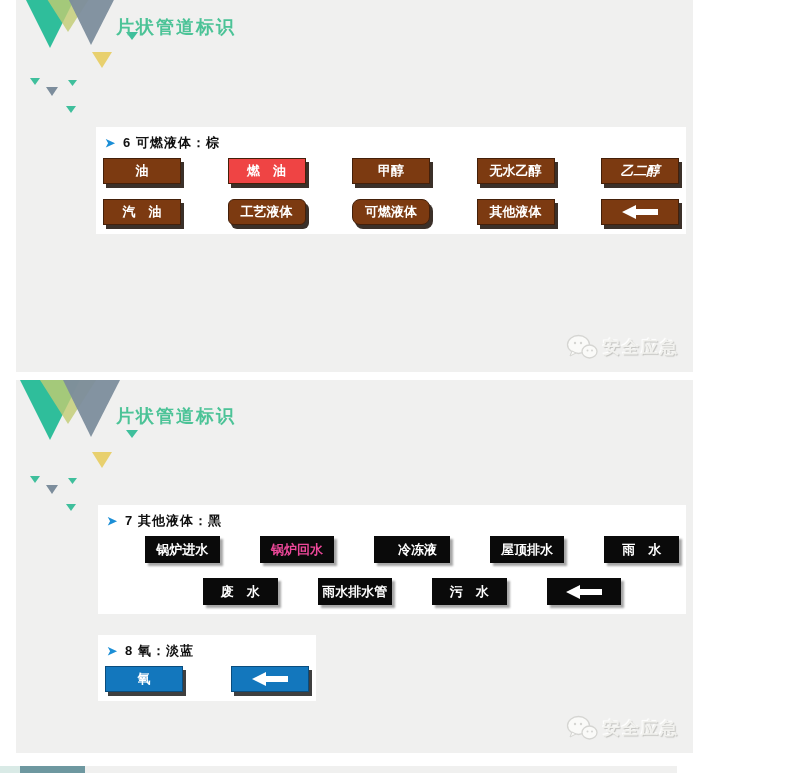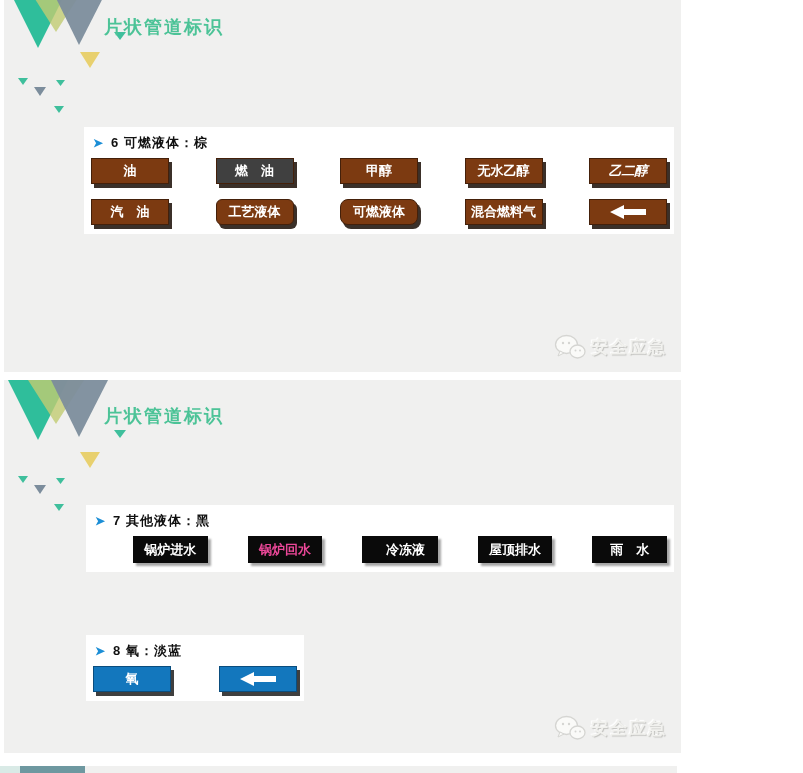--- a/index.html
+++ b/index.html
@@ -1,20 +1,20 @@
 <!DOCTYPE html>
 <html><head>
 <meta charset="utf-8">
 <style>
   html,body{margin:0;padding:0;}
   body{
     width:803px;height:773px;position:relative;background:#ffffff;
     font-family:"Liberation Sans", sans-serif;overflow:hidden;
   }
-  .slide{position:absolute;left:4px;width:677px;background:#F0F0EF;overflow:hidden;}
+  .slide{position:absolute;left:16px;width:677px;background:#F0F0EF;overflow:hidden;}
   #slide1{top:0;height:372px;}
   #slide2{top:380px;height:373px;}
 
   .decor{position:absolute;left:0;top:0;pointer-events:none;}
   #slide1 .decor{top:-12px;}
 
   .title{
     position:absolute;left:100px;top:15px;font-size:18px;font-weight:bold;
     letter-spacing:2px;color:#4CC397;
   }
@@ -74,30 +74,30 @@
   </svg>
   <div class="title" style="color: rgb(76, 195, 151);">片状管道标识</div>
   <div class="sections">
       <div class="panel panel-0-0">
         <div class="sec-head">
           <span class="bullet" style="color: rgb(27, 142, 214);">➤</span>
           <span>6 可燃液体：棕</span>
         </div>
         <div class="row row-0">
           <div class="label brown" style="background: rgb(124, 58, 17); color: rgb(255, 255, 255);">油</div>
-          <div class="label brown" style="background: #404040; color: rgb(255, 255, 255);">燃　油</div>
+          <div class="label brown" style="background: #ef4444; color: rgb(255, 255, 255);">燃　油</div>
           <div class="label brown" style="background: rgb(124, 58, 17); color: rgb(255, 255, 255);">甲醇</div>
           <div class="label brown" style="background: rgb(124, 58, 17); color: rgb(255, 255, 255);">无水乙醇</div>
           <div class="label brown" style="background: rgb(124, 58, 17); color: rgb(255, 255, 255); font-style: italic;">乙二醇</div>
         </div>
         <div class="row row-1">
           <div class="label brown" style="background: rgb(124, 58, 17); color: rgb(255, 255, 255);">汽　油</div>
           <div class="label brown" style="background: rgb(124, 58, 17); color: rgb(255, 255, 255); border-radius: 6px;">工艺液体</div>
           <div class="label brown" style="background: rgb(124, 58, 17); color: rgb(255, 255, 255); border-radius: 8px;">可燃液体</div>
-          <div class="label brown" style="background: rgb(124, 58, 17); color: rgb(255, 255, 255);">混合燃料气</div>
+          <div class="label brown" style="background: rgb(124, 58, 17); color: rgb(255, 255, 255);">其他液体</div>
           <div class="label brown" style="background: rgb(124, 58, 17); color: rgb(255, 255, 255);">
             <svg width="36" height="14" viewBox="0 0 36 14">
               <path d="M14,0 L14,4 L36,4 L36,10 L14,10 L14,14 L0,7 Z" fill="#ffffff"></path>
             </svg>
           </div>
         </div>
       </div>
     </div>
   <div class="watermark">
     <svg width="32" height="26" viewBox="0 0 32 26">
@@ -132,20 +132,30 @@
           <span class="bullet" style="color: rgb(27, 142, 214);">➤</span>
           <span>7 其他液体：黑</span>
         </div>
         <div class="row row-0">
           <div class="label black" style="background: rgb(10, 10, 10); color: rgb(255, 255, 255);">锅炉进水</div>
           <div class="label black" style="background: rgb(10, 10, 10); color: #ec4899;">锅炉回水</div>
           <div class="label black" style="background: rgb(10, 10, 10); color: rgb(255, 255, 255); padding-left: 11px;">冷冻液</div>
           <div class="label black" style="background: rgb(10, 10, 10); color: rgb(255, 255, 255);">屋顶排水</div>
           <div class="label black" style="background: rgb(10, 10, 10); color: rgb(255, 255, 255);">雨　水</div>
         </div>
+        <div class="row row-1">
+          <div class="label black" style="background: rgb(10, 10, 10); color: rgb(255, 255, 255);">废　水</div>
+          <div class="label black" style="background: rgb(10, 10, 10); color: rgb(255, 255, 255);">雨水排水管</div>
+          <div class="label black" style="background: rgb(10, 10, 10); color: rgb(255, 255, 255);">污　水</div>
+          <div class="label black" style="background: rgb(10, 10, 10); color: rgb(255, 255, 255);">
+            <svg width="36" height="14" viewBox="0 0 36 14">
+              <path d="M14,0 L14,4 L36,4 L36,10 L14,10 L14,14 L0,7 Z" fill="#ffffff"></path>
+            </svg>
+          </div>
+        </div>
       </div>
       <div class="panel panel-1-1">
         <div class="sec-head">
           <span class="bullet" style="color: rgb(27, 142, 214);">➤</span>
           <span>8 氧：淡蓝</span>
         </div>
         <div class="row row-0">
           <div class="label blue" style="background: rgb(19, 119, 189); color: rgb(255, 255, 255);">氧</div>
           <div class="label blue" style="background: rgb(19, 119, 189); color: rgb(255, 255, 255);">
             <svg width="36" height="14" viewBox="0 0 36 14">

